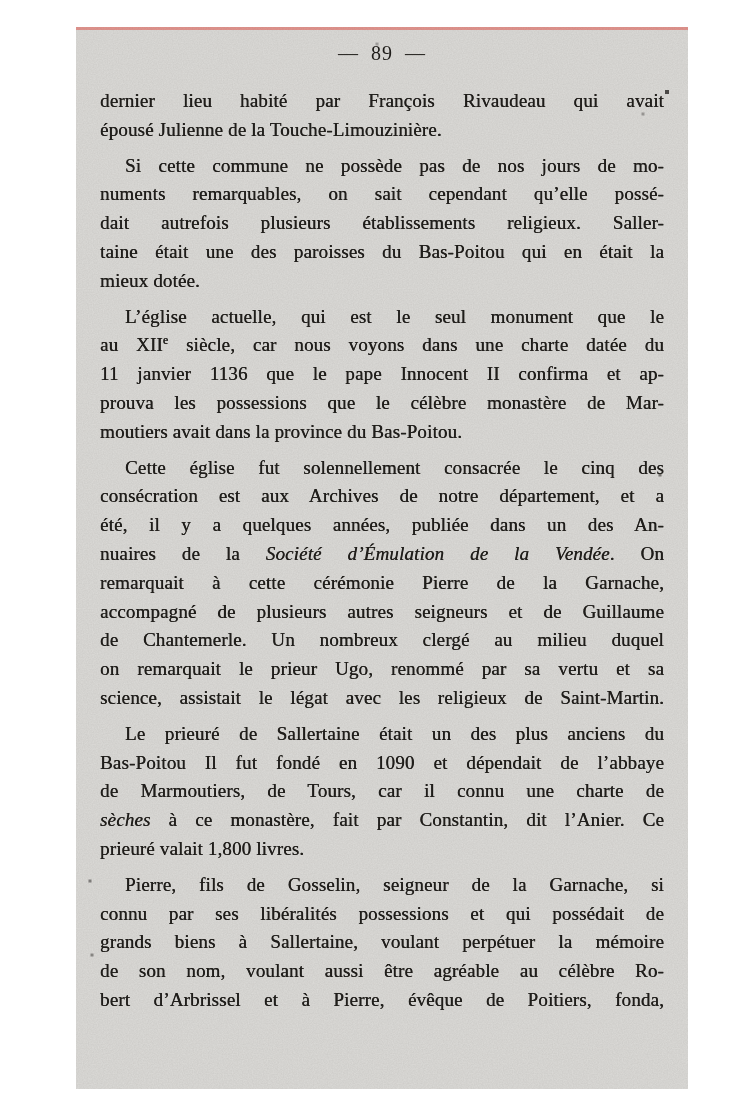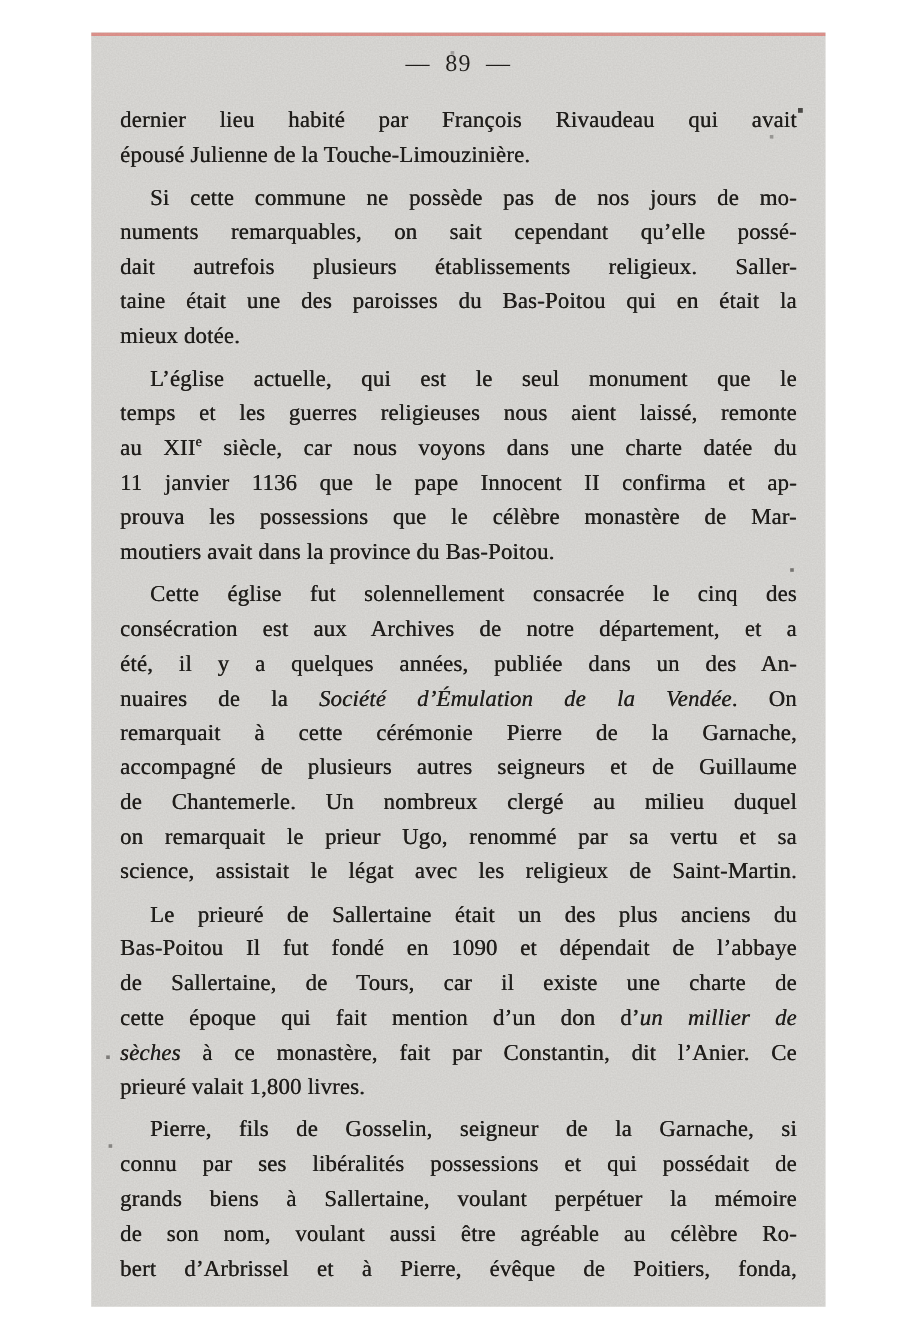--- a/index.html
+++ b/index.html
@@ -100,42 +100,40 @@
       </div>
       <div class="para indent">
         <div class="line"><span>Si cette commune ne possède pas de nos jours de mo-</span></div>
         <div class="line"><span>numents remarquables, on sait cependant qu’elle possé-</span></div>
         <div class="line"><span>dait autrefois plusieurs établissements religieux. Saller-</span></div>
         <div class="line"><span>taine était une des paroisses du Bas-Poitou qui en était la</span></div>
         <div class="line last"><span>mieux dotée.</span></div>
       </div>
       <div class="para indent">
         <div class="line"><span>L’église actuelle, qui est le seul monument que le</span></div>
-        <div class="line"><span>temps et les guerres religieuses nous aient laissé, remonte</span></div>
         <div class="line"><span>au XII</span><sup>e</sup><span> siècle, car nous voyons dans une charte datée du</span></div>
         <div class="line"><span>11 janvier 1136 que le pape Innocent II confirma et ap-</span></div>
         <div class="line"><span>prouva les possessions que le célèbre monastère de Mar-</span></div>
         <div class="line last"><span>moutiers avait dans la province du Bas-Poitou.</span></div>
       </div>
       <div class="para indent">
         <div class="line"><span>Cette église fut solennellement consacrée le cinq des</span></div>
         <div class="line"><span>consécration est aux Archives de notre département, et a</span></div>
         <div class="line"><span>été, il y a quelques années, publiée dans un des An-</span></div>
         <div class="line"><span>nuaires de la </span><span class="it">Société d’Émulation de la Vendée</span><span>. On</span></div>
         <div class="line"><span>remarquait à cette cérémonie Pierre de la Garnache,</span></div>
         <div class="line"><span>accompagné de plusieurs autres seigneurs et de Guillaume</span></div>
         <div class="line"><span>de Chantemerle. Un nombreux clergé au milieu duquel</span></div>
         <div class="line"><span>on remarquait le prieur Ugo, renommé par sa vertu et sa</span></div>
         <div class="line"><span>science, assistait le légat avec les religieux de Saint-Martin.</span></div>
       </div>
       <div class="para indent">
         <div class="line"><span>Le prieuré de Sallertaine était un des plus anciens du</span></div>
         <div class="line"><span>Bas-Poitou Il fut fondé en 1090 et dépendait de l’abbaye</span></div>
-        <div class="line"><span>de Sallertaine, de Tours, car il existe une charte de</span></div>
-        <div class="line"><span>cette époque qui fait mention d’un don d’</span><span class="it">un millier de</span></div>
+        <div class="line"><span>de Marmoutiers, de Tours, car il connu une charte de</span></div>
         <div class="line"><span class="it">sèches</span><span> à ce monastère, fait par Constantin, dit l’Anier. Ce</span></div>
         <div class="line last"><span>prieuré valait 1,800 livres.</span></div>
       </div>
       <div class="para indent">
         <div class="line"><span>Pierre, fils de Gosselin, seigneur de la Garnache, si</span></div>
         <div class="line"><span>connu par ses libéralités possessions et qui possédait de</span></div>
         <div class="line"><span>grands biens à Sallertaine, voulant perpétuer la mémoire</span></div>
         <div class="line"><span>de son nom, voulant aussi être agréable au célèbre Ro-</span></div>
         <div class="line"><span>bert d’Arbrissel et à Pierre, évêque de Poitiers, fonda,</span></div>
       </div>

